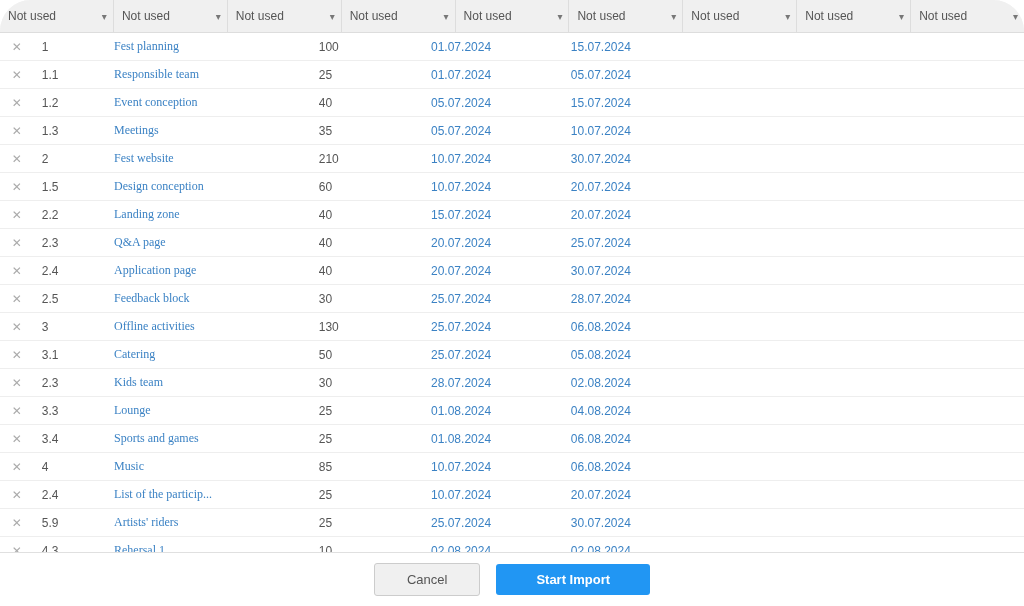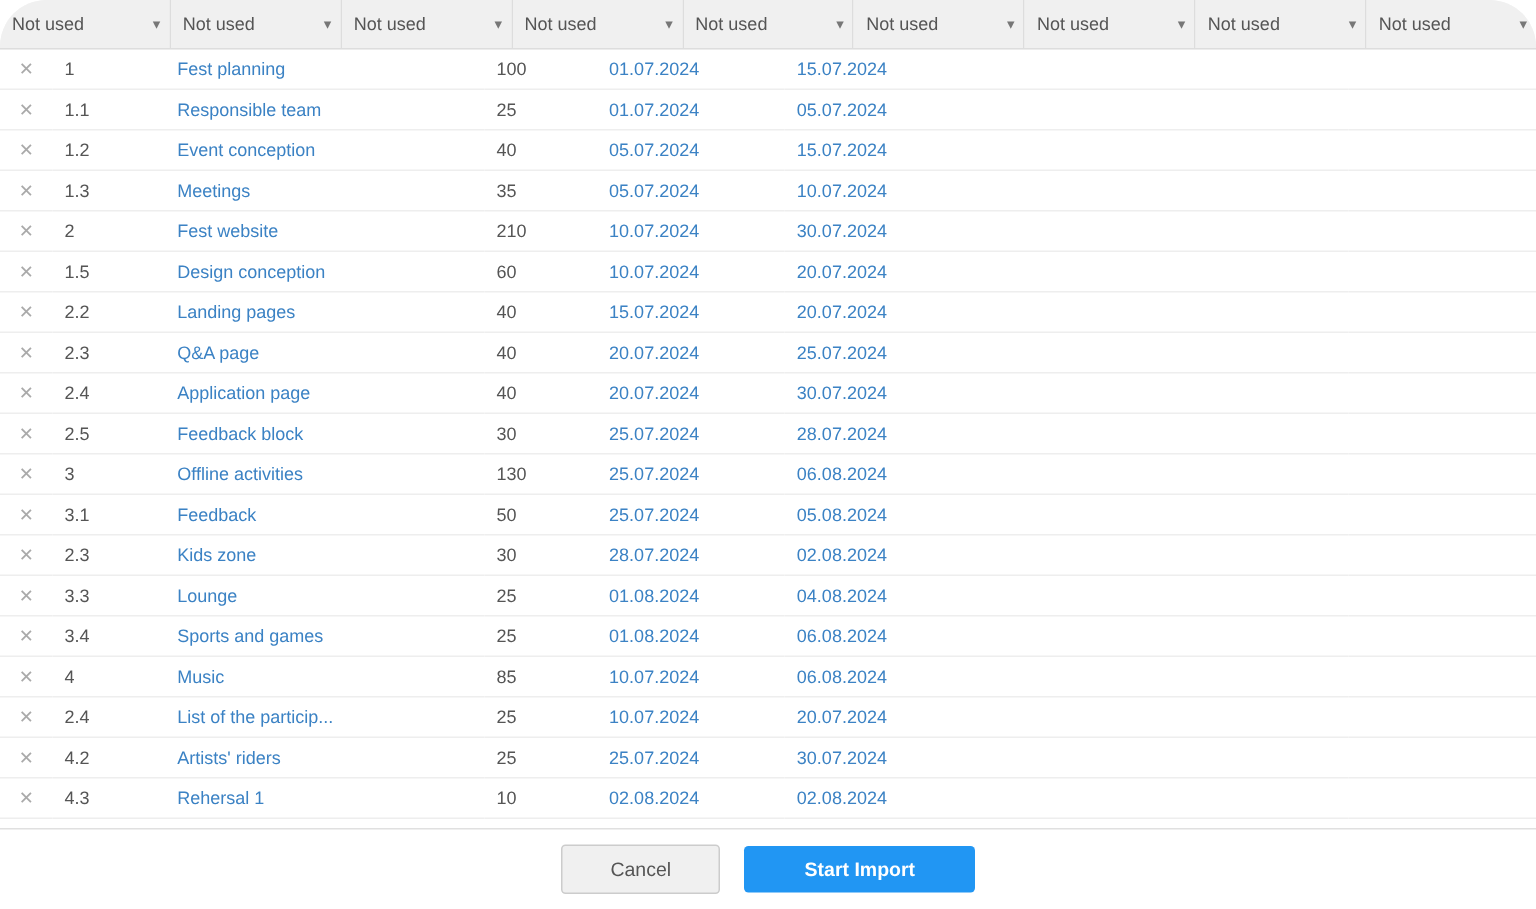--- a/index.html
+++ b/index.html
@@ -69,27 +69,27 @@
     .data-table td {
       padding: 6px 8px;
       border-bottom: 1px solid #eee;
       font-size: 12px;
       white-space: nowrap;
       overflow: hidden;
       text-overflow: ellipsis;
     }
     .col-x { width: 28px; color: #aaa; cursor: pointer; text-align: center; }
     .col-id { width: 60px; color: #555; }
-    .col-name { width: 170px; }
+    .col-name { width: 170px; font-family: Liberation Serif, serif; }
     .col-val { width: 60px; color: #555; }
     .col-date { width: 100px; }
     .col-empty { width: 100px; }
 
     .task-link { color: #3b82c4; text-decoration: none; cursor: pointer; }
-    .date-link { color: #3b82c4; text-decoration: none; }
+    .date-link { color: #3b82c4; text-decoration: none; margin-left: 40px; }
 
     .footer {
       display: flex;
       justify-content: center;
       align-items: center;
       gap: 16px;
       padding: 10px 0;
       border-top: 1px solid #e0e0e0;
       background: #fff;
       flex-shrink: 0;
@@ -216,21 +216,21 @@
             <td class="col-val">60</td>
             <td class="col-date"><a class="date-link" href="#">10.07.2024</a></td>
             <td class="col-date"><a class="date-link" href="#">20.07.2024</a></td>
             <td class="col-empty"></td>
             <td class="col-empty"></td>
             <td class="col-empty"></td>
           </tr>
           <tr>
             <td class="col-x"><span class="x-icon">✕</span></td>
             <td class="col-id">2.2</td>
-            <td class="col-name"><a class="task-link" href="#">Landing pages</a></td>
+            <td class="col-name"><a class="task-link" href="#">Landing zone</a></td>
             <td class="col-val">40</td>
             <td class="col-date"><a class="date-link" href="#">15.07.2024</a></td>
             <td class="col-date"><a class="date-link" href="#">20.07.2024</a></td>
             <td class="col-empty"></td>
             <td class="col-empty"></td>
             <td class="col-empty"></td>
           </tr>
           <tr>
             <td class="col-x"><span class="x-icon">✕</span></td>
             <td class="col-id">2.3</td>
@@ -271,32 +271,32 @@
             <td class="col-val">130</td>
             <td class="col-date"><a class="date-link" href="#">25.07.2024</a></td>
             <td class="col-date"><a class="date-link" href="#">06.08.2024</a></td>
             <td class="col-empty"></td>
             <td class="col-empty"></td>
             <td class="col-empty"></td>
           </tr>
           <tr>
             <td class="col-x"><span class="x-icon">✕</span></td>
             <td class="col-id">3.1</td>
-            <td class="col-name"><a class="task-link" href="#">Feedback</a></td>
+            <td class="col-name"><a class="task-link" href="#">Catering</a></td>
             <td class="col-val">50</td>
             <td class="col-date"><a class="date-link" href="#">25.07.2024</a></td>
             <td class="col-date"><a class="date-link" href="#">05.08.2024</a></td>
             <td class="col-empty"></td>
             <td class="col-empty"></td>
             <td class="col-empty"></td>
           </tr>
           <tr>
             <td class="col-x"><span class="x-icon">✕</span></td>
             <td class="col-id">2.3</td>
-            <td class="col-name"><a class="task-link" href="#">Kids zone</a></td>
+            <td class="col-name"><a class="task-link" href="#">Kids team</a></td>
             <td class="col-val">30</td>
             <td class="col-date"><a class="date-link" href="#">28.07.2024</a></td>
             <td class="col-date"><a class="date-link" href="#">02.08.2024</a></td>
             <td class="col-empty"></td>
             <td class="col-empty"></td>
             <td class="col-empty"></td>
           </tr>
           <tr>
             <td class="col-x"><span class="x-icon">✕</span></td>
             <td class="col-id">3.3</td>
@@ -336,21 +336,21 @@
             <td class="col-name"><a class="task-link" href="#">List of the particip...</a></td>
             <td class="col-val">25</td>
             <td class="col-date"><a class="date-link" href="#">10.07.2024</a></td>
             <td class="col-date"><a class="date-link" href="#">20.07.2024</a></td>
             <td class="col-empty"></td>
             <td class="col-empty"></td>
             <td class="col-empty"></td>
           </tr>
           <tr>
             <td class="col-x"><span class="x-icon">✕</span></td>
-            <td class="col-id">4.2</td>
+            <td class="col-id">5.9</td>
             <td class="col-name"><a class="task-link" href="#">Artists' riders</a></td>
             <td class="col-val">25</td>
             <td class="col-date"><a class="date-link" href="#">25.07.2024</a></td>
             <td class="col-date"><a class="date-link" href="#">30.07.2024</a></td>
             <td class="col-empty"></td>
             <td class="col-empty"></td>
             <td class="col-empty"></td>
           </tr>
           <tr>
             <td class="col-x"><span class="x-icon">✕</span></td>

